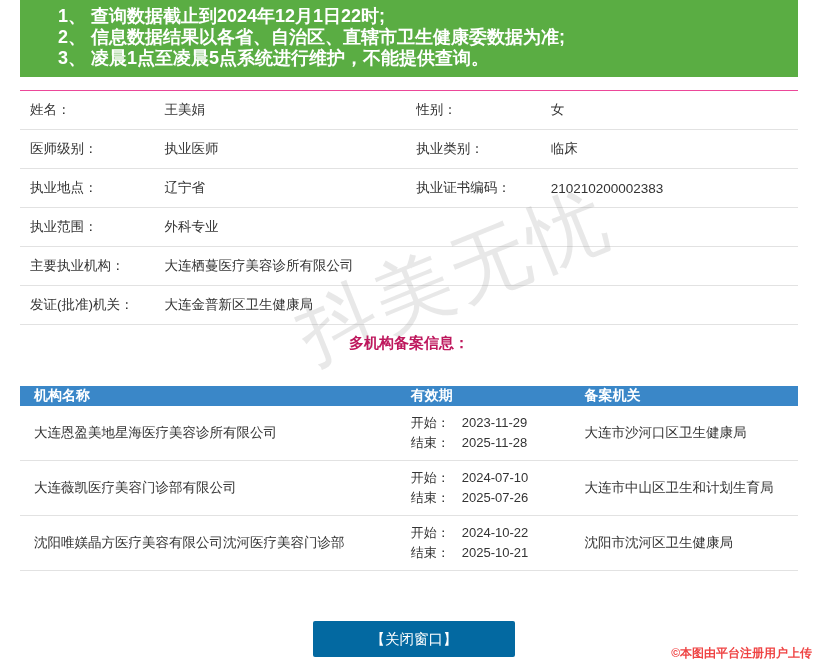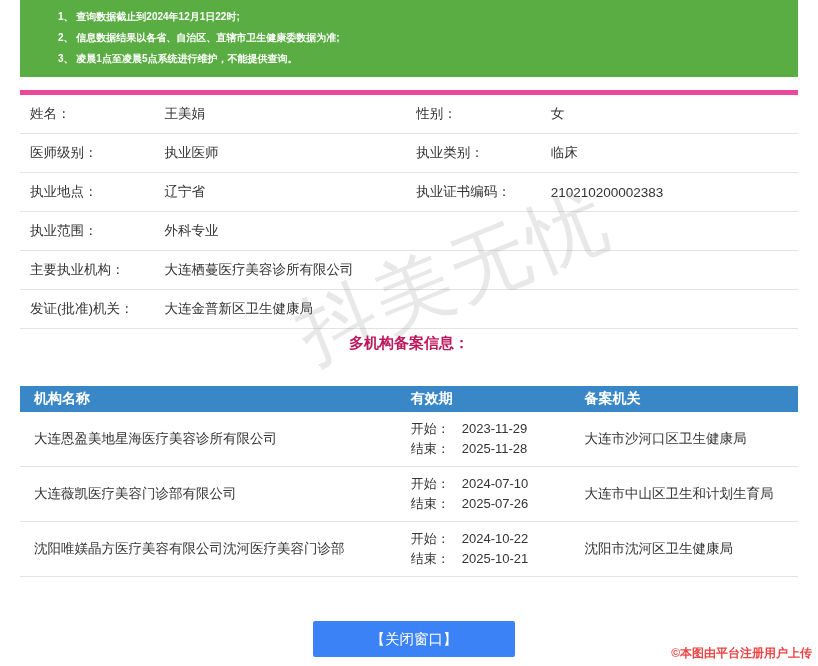--- a/index.html
+++ b/index.html
@@ -27,21 +27,21 @@
     position: absolute;
     left: 20px;
     top: 0px;
     width: 778px;
     background: #5aad43;
     color: #ffffff;
     padding: 6px 0 8px 0;
     box-sizing: border-box;
   }
   .notice-line {
-    font-size: 10px;
+    font-size: 18px;
     line-height: 21px;
     font-weight: bold;
     padding-left: 38px;
     white-space: nowrap;
   }
 
   
   .info-table {
     position: absolute;
     left: 20px;
@@ -57,21 +57,21 @@
     vertical-align: middle;
     color: #333;
   }
   .lbl {
     width: 130px;
     color: #333;
   }
   .val-a { width: 255px; margin-top: 8px; }
   .lbl-b { width: 130px; }
   .val-b { width: 255px; }
-  .info-table tr:first-child td { border-top: 5px solid #ec4899; }
+  .info-table tr:first-child td { border-top: 1px solid #ec4899; }
 
   
   .watermark {
     position: absolute;
     left: 290px;
     top: 225px;
     font-size: 78px;
     color: rgba(150,150,150,0.22);
     font-family: "Liberation Serif", serif;
     transform: rotate(-22deg);
@@ -103,21 +103,21 @@
   .rec-table {
     width: 778px;
     border-collapse: collapse;
     font-size: 13.5px;
   }
   .rec-table thead th {
     background: #3a87c8;
     color: #ffffff;
     font-weight: bold;
     text-align: left;
-    height: 26px;
+    height: 20px;
     padding: 0 14px;
     font-size: 14px;
   }
   .rec-table tbody td {
     border-bottom: 1px solid #e2e2e2;
     height: 54px;
     padding: 0 14px;
     vertical-align: middle;
     color: #333;
   }
@@ -131,21 +131,21 @@
   }
   .valid-line span.k { margin-right: 12px; }
 
   
   .close-btn {
     position: absolute;
     left: 313px;
     top: 621px;
     width: 202px;
     height: 36px;
-    background: #3b82f6;
+    background: #0369a1;
     border: none;
     color: #ffffff;
     font-size: 14.5px;
     font-family: "Liberation Sans", sans-serif;
     cursor: pointer;
     border-radius: 2px;
   }
 
   
   .footer-note {

